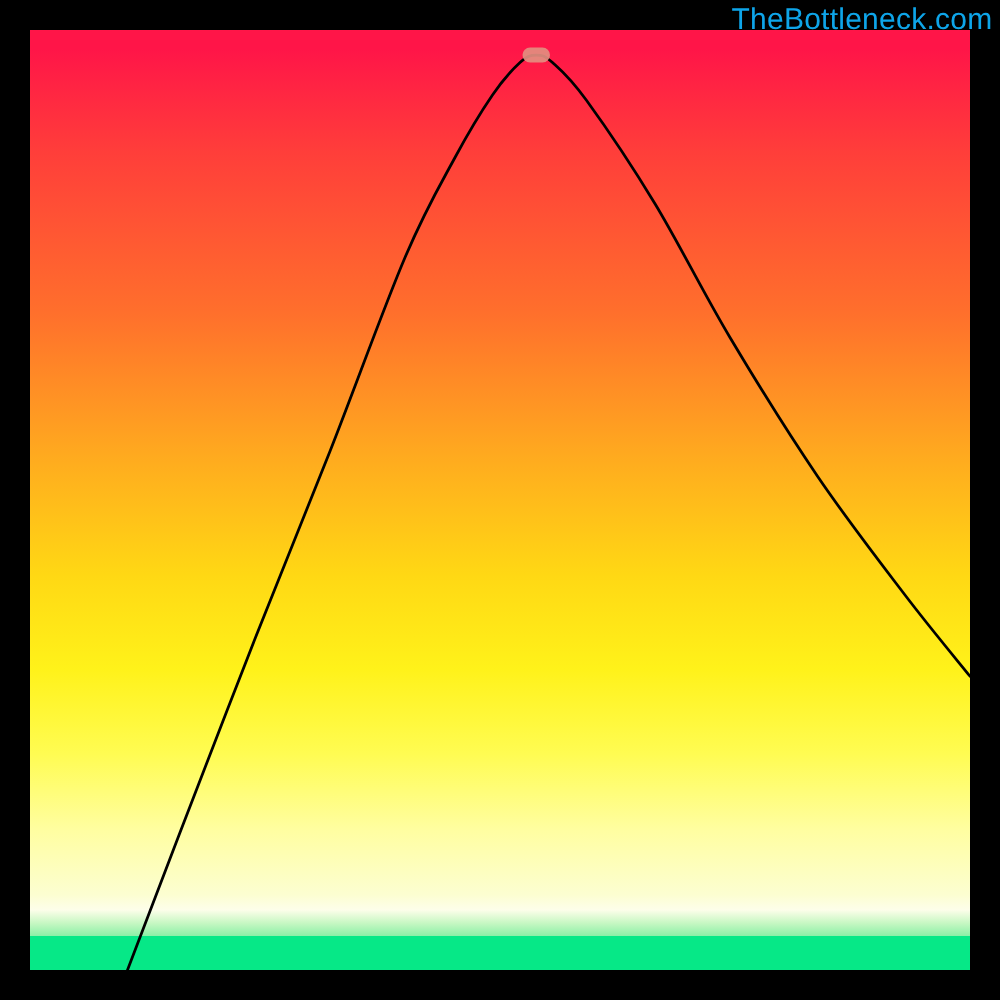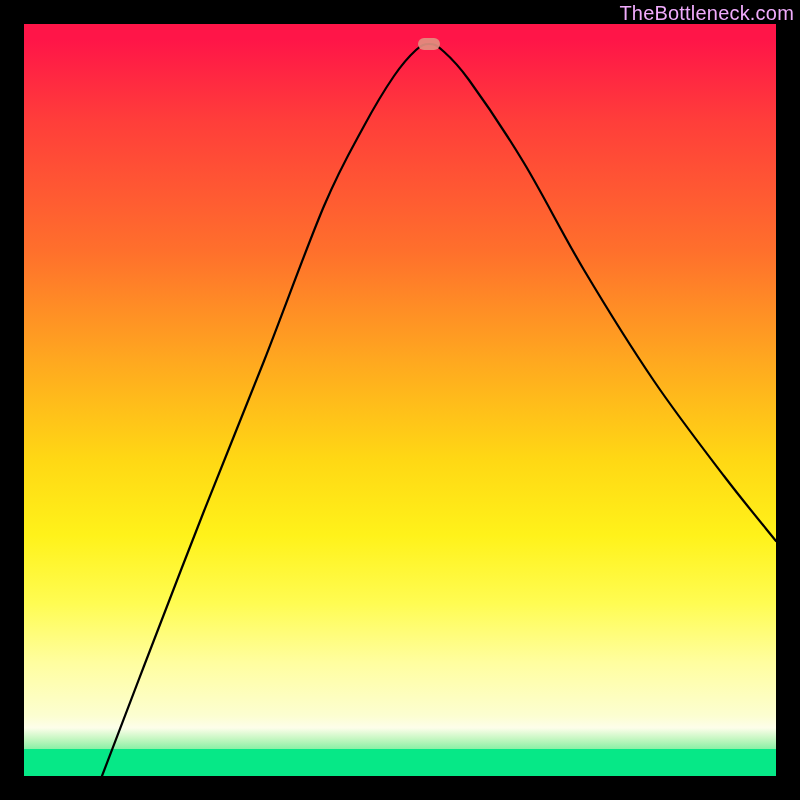--- a/index.html
+++ b/index.html
@@ -68,22 +68,22 @@
     height: 12px;
     border-radius: 6px;
     background: #e38e80;
     opacity: 0.92;
     transform: translate(-50%, -50%);
   }
   .watermark {
     position: absolute;
     top: 2px;
     right: 6px;
-    color: #f0abfc;
-    font-size: 20px;
+    color: #0ea5e9;
+    font-size: 24px;
     font-weight: 500;
     letter-spacing: 0.2px;
     user-select: none;
   }
 </style>
 </head>
 <body>
 
 <div class="frame">
   <div class="plot-area">

